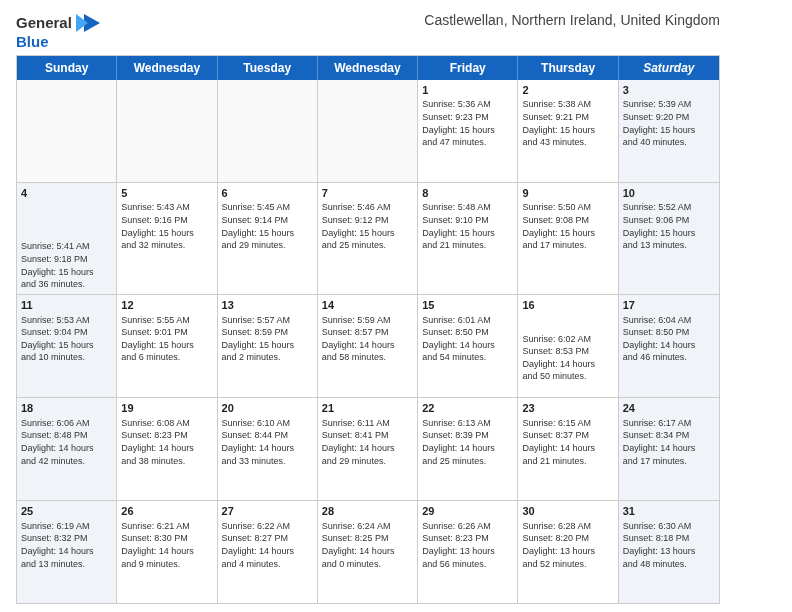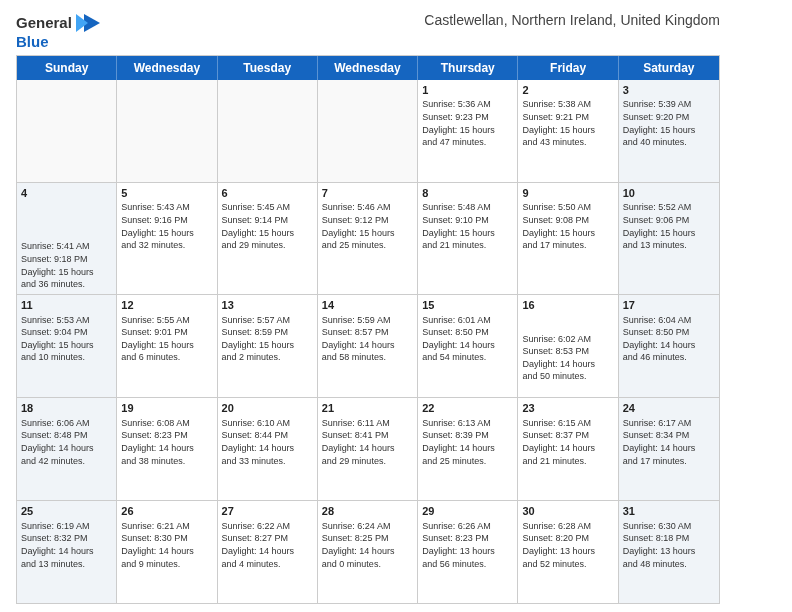--- a/index.html
+++ b/index.html
@@ -61,21 +61,21 @@
       background: #1565c0;
     }
     .cal-header-cell {
       color: #fff;
       font-size: 12px;
       font-weight: bold;
       text-align: center;
       padding: 5px 2px;
       border-right: 1px solid rgba(255,255,255,0.3);
     }
-    .cal-header-cell:last-child { border-right: none; }
+    .cal-header-cell:last-child { border-right: none; font-style: italic; }
     .cal-body {
       display: flex;
       flex-direction: column;
       flex: 1;
     }
     .cal-row {
       display: grid;
       grid-template-columns: repeat(7, 1fr);
       flex: 1;
       border-bottom: 1px solid #ccc;
@@ -130,22 +130,22 @@
       <div class="subtitle">Castlewellan, Northern Ireland, United Kingdom</div>
     </div>
   </div>
 
   <div class="calendar">
     <div class="cal-header">
     <div class="cal-header-cell">Sunday</div>
         <div class="cal-header-cell">Wednesday</div>
         <div class="cal-header-cell">Tuesday</div>
         <div class="cal-header-cell">Wednesday</div>
+        <div class="cal-header-cell">Friday</div>
         <div class="cal-header-cell">Thursday</div>
-        <div class="cal-header-cell">Friday</div>
         <div class="cal-header-cell">Saturday</div>
       </div>
     <div class="cal-body">
     <div class="cal-row">
           <div class="cal-cell empty"></div>
           <div class="cal-cell empty"></div>
           <div class="cal-cell empty"></div>
           <div class="cal-cell empty"></div>
           <div class="cal-cell">
             <span class="day-num">1</span>

